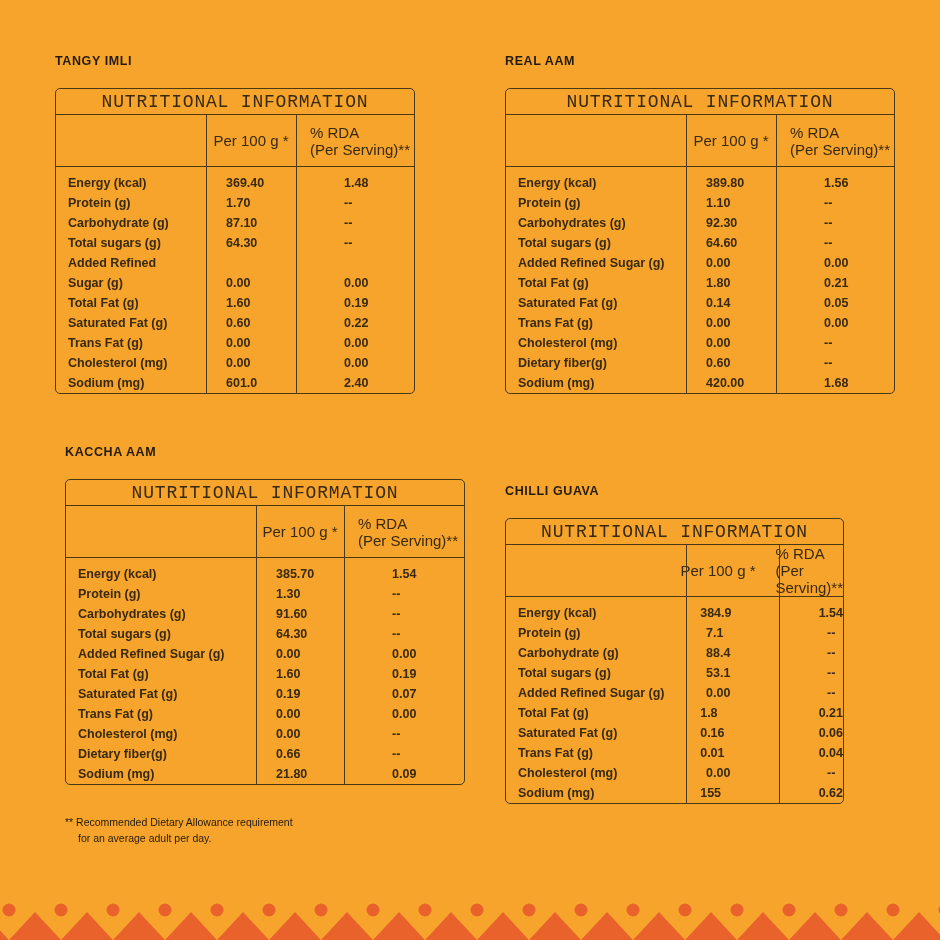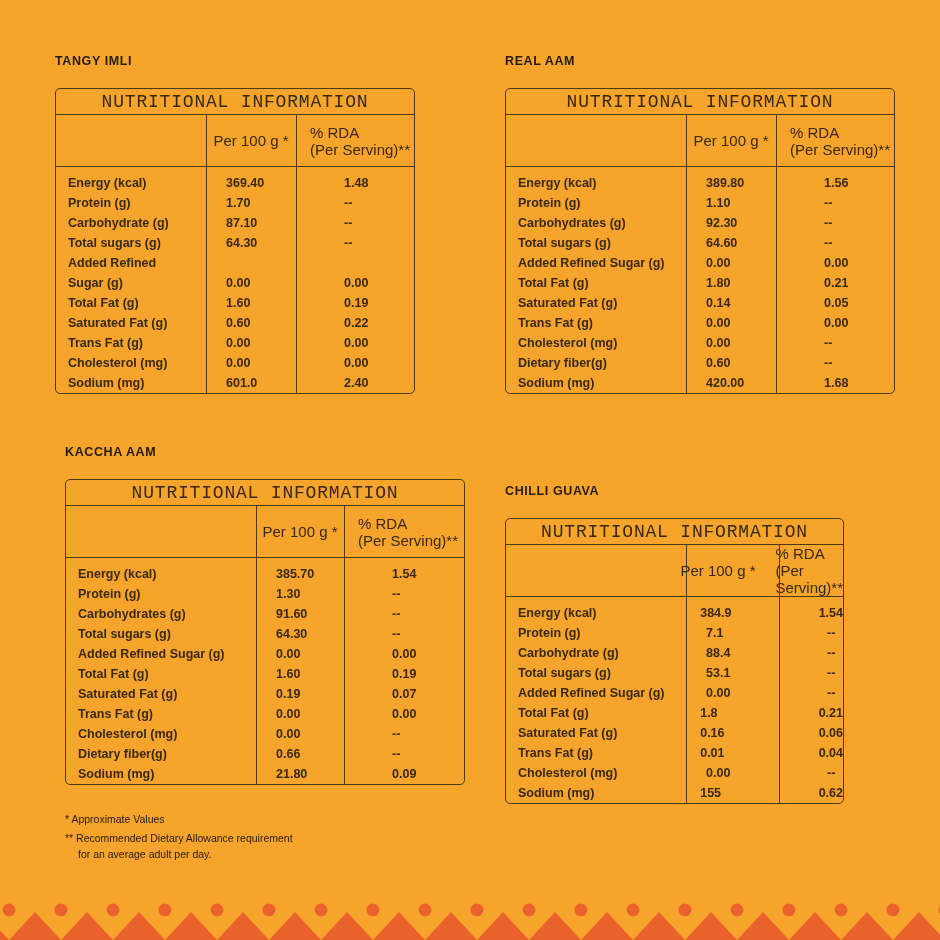--- a/index.html
+++ b/index.html
@@ -380,21 +380,20 @@
           <div class="tcell td2">155</div>
           <div class="tcell td3">0.62</div>
         </div>
       </div>
     <div class="vline v1"></div>
     <div class="vline v2"></div>
   </div>
 </section>
 
 <div class="footnotes">
-  <div class="fn1">* Approximate Values</div>
   <div class="fn2">** Recommended Dietary Allowance requirement</div>
   <div class="fn3">for an average adult per day.</div>
 </div>
 
 <svg class="border-strip" width="940" height="45" viewBox="0 0 940 45" aria-hidden="true">
   <defs>
     <pattern id="zig" width="52" height="45" patternUnits="userSpaceOnUse" patternTransform="translate(9,0)">
       <polygon points="0,45 26,17 52,45" fill="#E9622B"></polygon>
       <circle cx="0" cy="15" r="6.5" fill="#E9622B"></circle>
       <circle cx="52" cy="15" r="6.5" fill="#E9622B"></circle>

